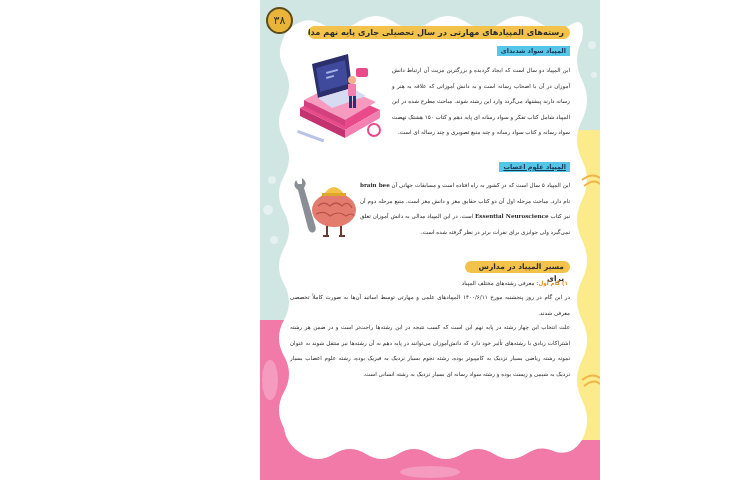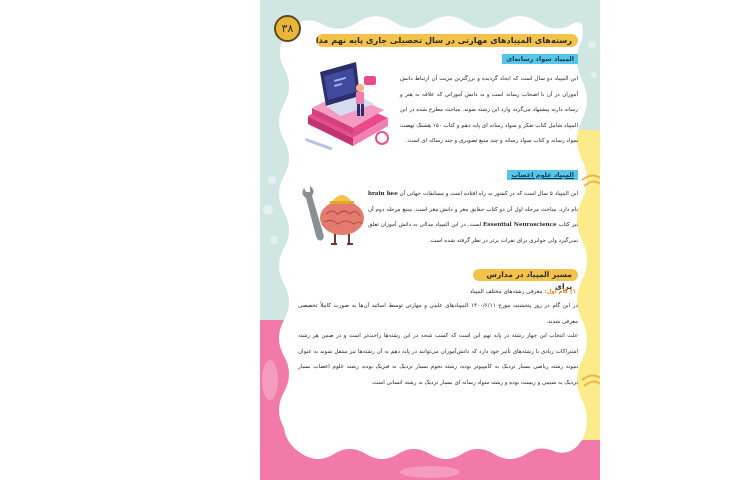--- a/index.html
+++ b/index.html
@@ -1,19 +1,19 @@
 <!DOCTYPE html>
 <html><head>
 <meta charset="utf-8">
 <style>
   html, body { margin:0; padding:0; }
   body { width:750px; height:480px; background:#ffffff; position:relative; overflow:hidden; font-family:"DejaVu Sans", sans-serif; }
   .page { position:absolute; left:260px; top:0; width:340px; height:480px; overflow:hidden; background:#ffffff; }
   .bg-svg { position:absolute; left:0; top:0; width:340px; height:480px; }
-  .content { position:absolute; left:8px; top:0; width:340px; height:428px; direction:rtl;margin-top:8px; }
+  .content { position:absolute; left:0; top:0; width:340px; height:428px; direction:rtl; }
   .page-num { position:absolute; left:6px; top:7px; width:27px; height:27px; border-radius:50%; background:#e8b53a; border:2px solid #5a4a1c; box-sizing:border-box; display:flex; align-items:center; justify-content:center; font-size:11px; color:#3a2e10; font-family:"DejaVu Serif", serif; }
   .main-title { position:absolute; right:30px; top:26px; width:262px; height:13px; background:#f3c24a; border-radius:7px; font-size:8.2px; font-weight:bold; color:#2d2d2d; line-height:13px; padding-right:6px; box-sizing:border-box; white-space:nowrap; overflow:hidden; text-align:right; }
   .tag { position:absolute; background:#56c6e8; color:#1d3a55; font-size:6.5px; font-weight:bold; line-height:10px; height:10px; padding:0 4px; }
   .para { position:absolute; font-size:5.6px; color:#2a2a2a; line-height:15.5px; text-align:justify; text-align-last:right; }
   .section-title { position:absolute; right:30px; top:261px; width:105px; height:12px; background:#f3c24a; border-radius:6px; font-size:7.5px; font-weight:bold; color:#2d2d2d; line-height:12px; padding-right:6px; box-sizing:border-box; text-align:right; }
   .step { position:absolute; right:32px; top:280px; font-size:5.6px; color:#2a2a2a; }
   .step .num { color:#e38a1a; font-weight:bold; }
   .illus { position:absolute; }
   .latin { font-weight:bold; font-family:"DejaVu Serif", serif; }
 </style>
@@ -50,21 +50,21 @@
 
     <ellipse cx="170" cy="472" rx="30" ry="6" fill="#f59bbf"></ellipse>
     <ellipse cx="10" cy="380" rx="8" ry="20" fill="#f59bbf"></ellipse>
   </svg>
 
   <div class="content">
     <div class="page-num">۳۸</div>
 
     <div class="main-title">رسته‌های المپیادهای مهارتی در سال تحصیلی جاری پایه نهم مدارس علوی</div>
 
-    <div class="tag" style="right:30px; top:46px;">المپیاد سواد رسانه‌ای</div>
+    <div class="tag" style="right:30px; top:46px;">المپیاد سواد شدند‌ای</div>
 
     <div class="para" style="right:30px; top:63px; width:178px;">این المپیاد دو سال است که ایجاد گردیده و بزرگترین مزیت آن ارتباط دانش آموزان در آن با اصحاب رسانه است و به دانش آموزانی که علاقه به هنر و رسانه دارند پیشنهاد می‌گردد وارد این رشته شوند. مباحث مطرح شده در این المپیاد شامل کتاب تفکر و سواد رسانه ای پایه دهم و کتاب ۱۵۰ هشتک نهضت سواد رسانه و کتاب سواد رسانه و چند منبع تصویری و چند رساله ای است.</div>
 
     <svg class="illus" style="left:30px; top:50px; width:95px; height:92px;" viewBox="0 0 95 92">
 
       <path d="M10,58 L55,80 L90,60 L45,40 Z" fill="#e84a8a"></path>
       <path d="M10,58 L10,66 L55,88 L55,80 Z" fill="#c23370"></path>
       <path d="M55,80 L55,88 L90,68 L90,60 Z" fill="#f37fb0"></path>
       <path d="M14,50 L55,70 L86,52 L45,34 Z" fill="#f59bbf"></path>
       <path d="M14,50 L14,56 L55,76 L55,70 Z" fill="#d2417e"></path>

